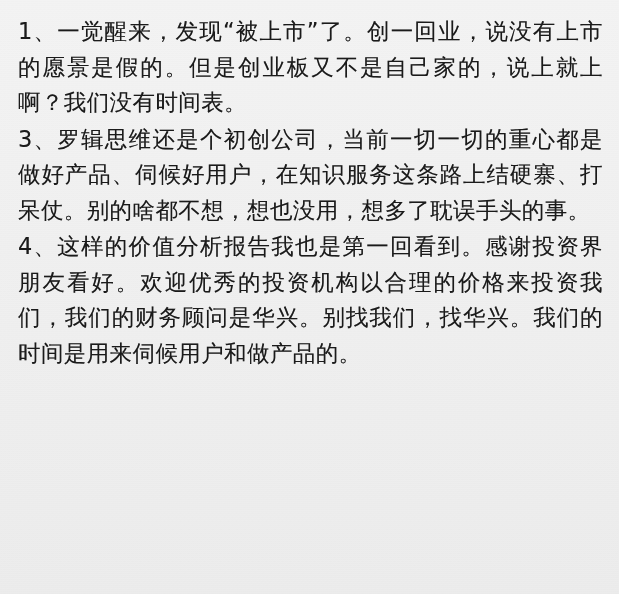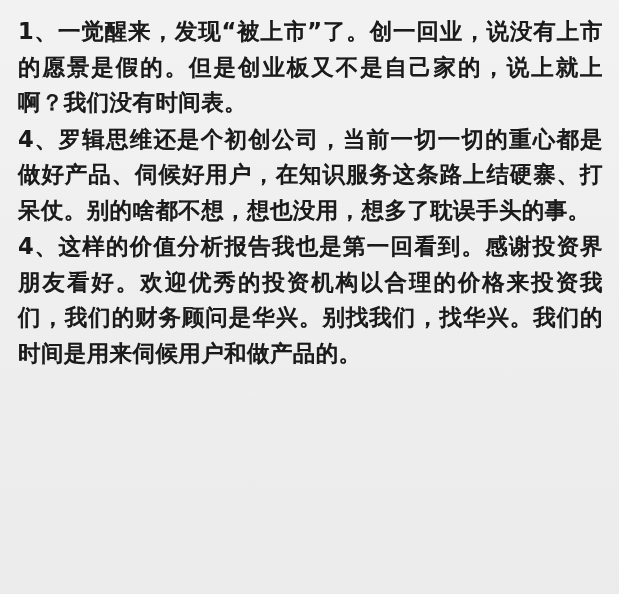--- a/index.html
+++ b/index.html
@@ -24,33 +24,33 @@
   .paragraph {
     color: #1a1a1a;
     font-size: 22.5px;
     line-height: 35.5px;
     letter-spacing: 0.4px;
     text-align: justify;
     text-justify: inter-ideograph;
     margin: 0 0 1px 0;
     white-space: normal;
     word-break: break-all;
-    font-weight: 700;
+    font-weight: 400;
     text-shadow: 0 0 0.6px rgba(0,0,0,0.35);
   }
   .noise {
     position: absolute;
     inset: 0;
     pointer-events: none;
     background:
       repeating-linear-gradient(0deg, rgba(0,0,0,0.012) 0px, rgba(0,0,0,0.012) 1px, rgba(255,255,255,0.012) 1px, rgba(255,255,255,0.012) 2px);
     opacity: 0.55;
   }
 </style>
 </head>
 <body>
 
 <div class="page">
   <p class="paragraph">1、一觉醒来，发现“被上市”了。创一回业，说没有上市的愿景是假的。但是创业板又不是自己家的，说上就上啊？我们没有时间表。</p>
-  <p class="paragraph">4、罗辑思维还是个初创公司，当前一切一切的重心都是做好产品、伺候好用户，在知识服务这条路上结硬寨、打呆仗。别的啥都不想，想也没用，想多了耽误手头的事。</p>
+  <p class="paragraph">3、罗辑思维还是个初创公司，当前一切一切的重心都是做好产品、伺候好用户，在知识服务这条路上结硬寨、打呆仗。别的啥都不想，想也没用，想多了耽误手头的事。</p>
   <p class="paragraph">4、这样的价值分析报告我也是第一回看到。感谢投资界朋友看好。欢迎优秀的投资机构以合理的价格来投资我们，我们的财务顾问是华兴。别找我们，找华兴。我们的时间是用来伺候用户和做产品的。</p>
   <div class="noise"></div>
 </div>
 
 </body></html>

